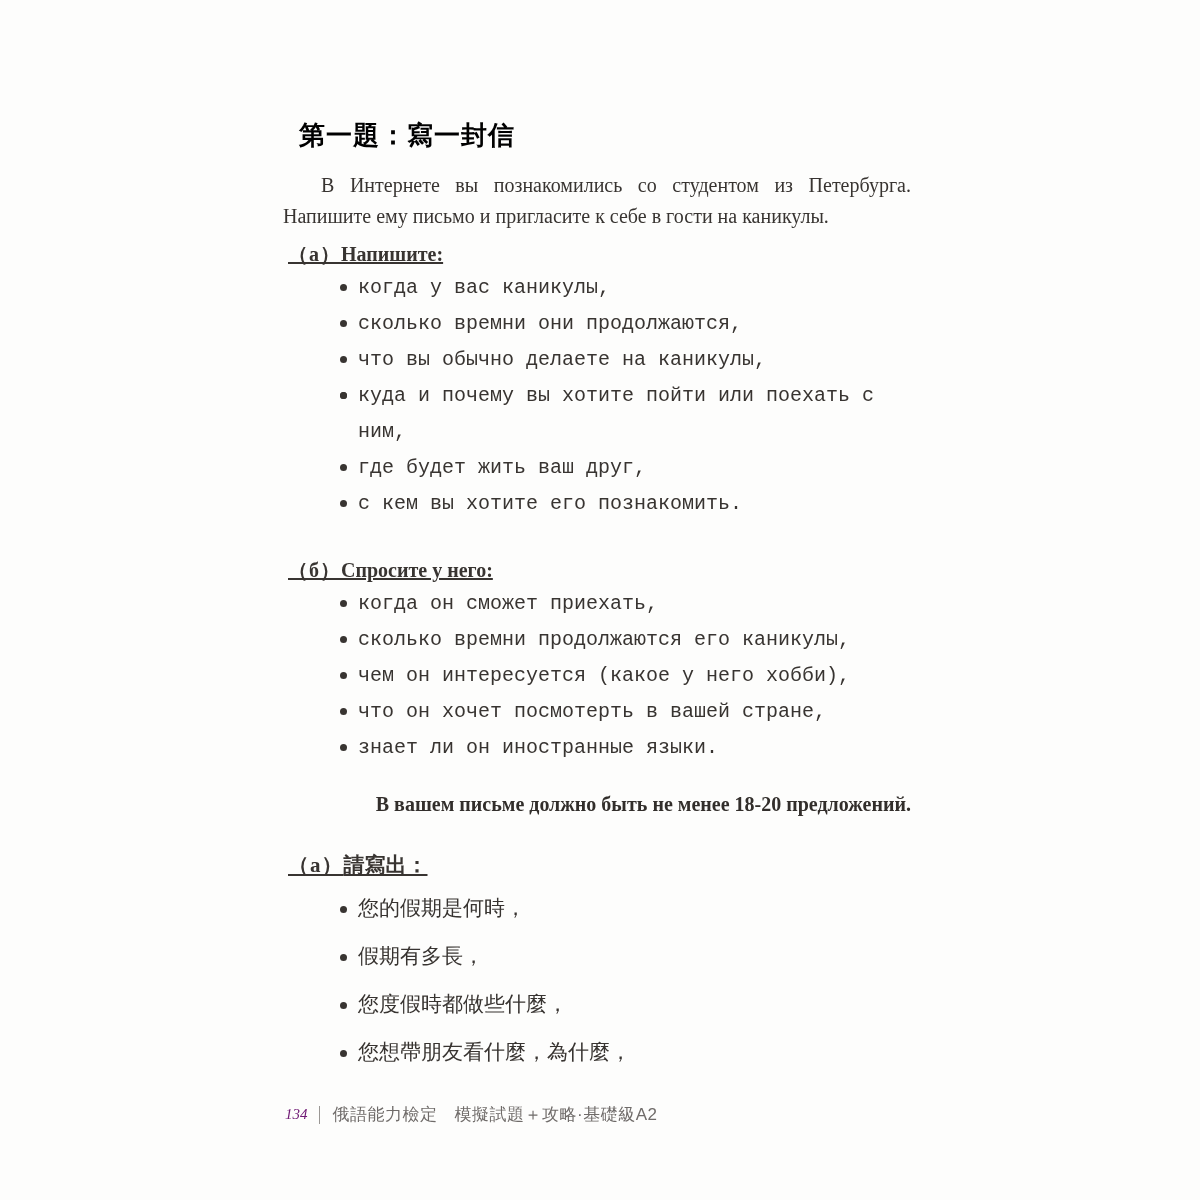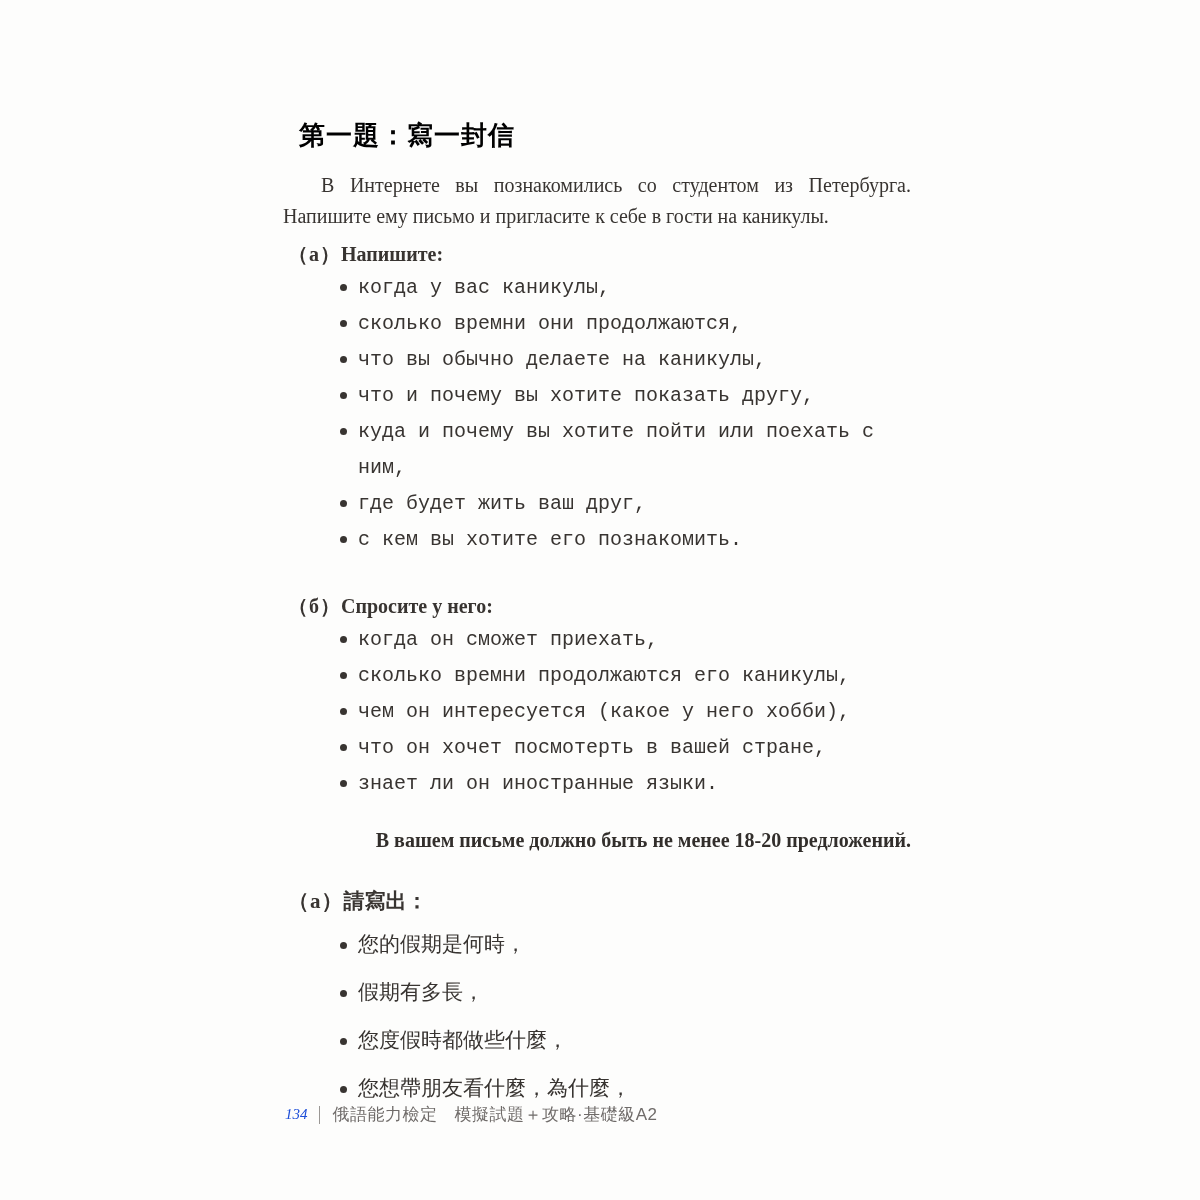--- a/index.html
+++ b/index.html
@@ -35,20 +35,21 @@
     text-align: justify;
     text-align-last: justify;
     text-indent: 38px;
   }
   .para-zh { font-size: 21px; line-height: 37px; }
   .sec-heading {
     margin: 8px 0 0 5px;
     font-size: 20px;
     line-height: 28px;
     font-weight: 700;
+    text-decoration: underline;
   }
   .sec-heading.zh { margin-top: 6px; font-size: 21px; line-height: 30px; }
   .sec-heading .marker { letter-spacing: 1px; }
   ul.bullets {
     list-style: none;
     margin: 2px 0 0 0;
     padding: 0;
     font-family: Liberation Mono, monospace;
   }
   ul.bullets li {
@@ -81,21 +82,21 @@
     left: 285px;
     top: 1103px;
     display: flex;
     align-items: center;
     color: #6f6b69;
   }
   .page-num {
     font-family: "Liberation Serif", "DejaVu Serif", serif;
     font-style: italic;
     font-size: 15px;
-    color: #1d4ed8;
+    color: #701a75;
     margin-right: 11px;
   }
   .footer .divider {
     width: 1px;
     height: 18px;
     background: #9a9794;
     margin-right: 13px;
   }
   .footer .book-title,
   .footer .book-subtitle {
@@ -118,21 +119,21 @@
       <span class="line">Напишите ему письмо и пригласите к себе в гости на каникулы.</span>
     </p>
 
     <div class="sec-heading">
       <span class="marker">（а）</span><span class="sec-title">Напишите:</span>
     </div>
     <ul class="bullets">
       <li><span class="dot"></span><span>когда у вас каникулы,</span></li>
       <li><span class="dot"></span><span>сколько времни они продолжаются,</span></li>
       <li><span class="dot"></span><span>что вы обычно делаете на каникулы,</span></li>
-      <li><span class="dot"></span><span>что и почему вы хотите показать другу,</span></li>
+      <li><span class="dot"></span></li>
       <li><span class="dot"></span><span>куда и почему вы хотите пойти или поехать с ним,</span></li>
       <li><span class="dot"></span><span>где будет жить ваш друг,</span></li>
       <li><span class="dot"></span><span>с кем вы хотите его познакомить.</span></li>
     </ul>
 
     <div class="spacer-lg"></div>
 
     <div class="sec-heading">
       <span class="marker">（б）</span><span class="sec-title">Спросите у него:</span>
     </div>

